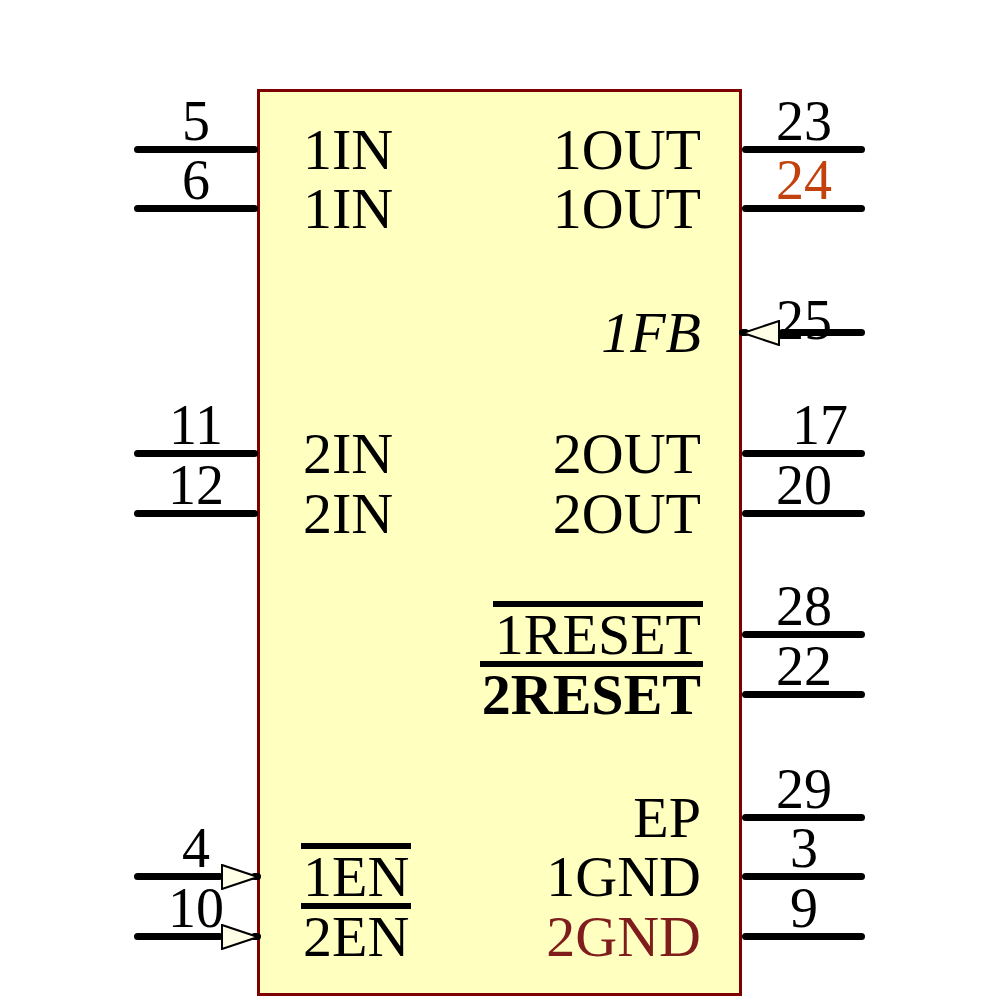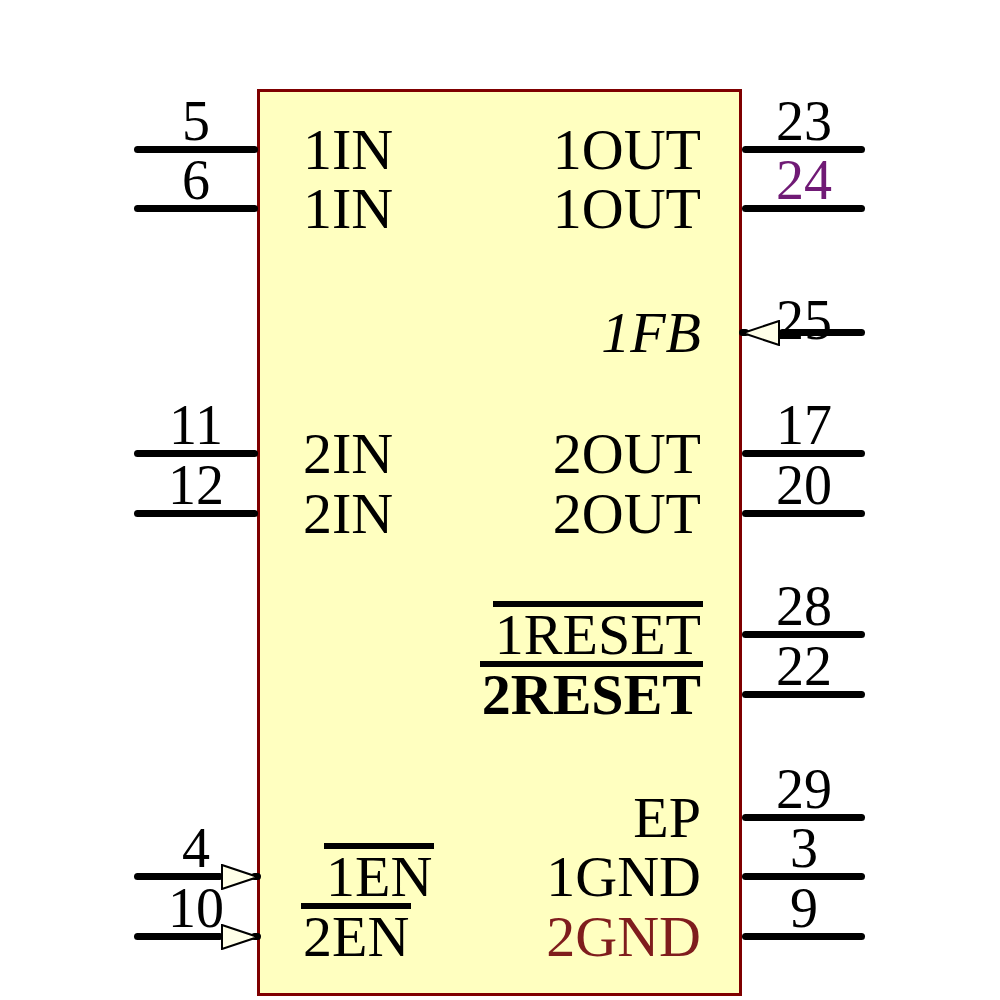--- a/index.html
+++ b/index.html
@@ -77,43 +77,43 @@
       <div class="pin-label-wrap" style="top: 454px; left: 303px;"><span class="pin-label" style="color: rgb(0, 0, 0);">2IN</span></div>
       <div class="pin-line" style="top: 510px; background: rgb(0, 0, 0); left: 134px; width: 124px;"></div>
       <div class="pin-number" style="left: 134px; width: 124px; top: 461px; color: rgb(0, 0, 0);">12</div>
       <div class="pin-label-wrap" style="top: 514px; left: 303px;"><span class="pin-label" style="color: rgb(0, 0, 0);">2IN</span></div>
       <div class="pin-line" style="top: 873px; background: rgb(0, 0, 0); left: 134px; width: 89px;"></div>
       <div class="pin-dot" style="top: 873px; left: 251px; background: rgb(0, 0, 0);"></div>
       <svg width="38" height="26" class="pin-arrow" style="left: 221px; top: 864px;">
         <polygon points="1,1 37,13 1,25" fill="#FFFFE8" stroke="#000000" stroke-width="2"></polygon>
       </svg>
       <div class="pin-number" style="left: 134px; width: 124px; top: 824px; color: rgb(0, 0, 0);">4</div>
-      <div class="pin-label-wrap" style="top: 877px; left: 303px; margin-left: 23px;"><span class="pin-label overline" style="color: rgb(0, 0, 0);">1EN</span></div>
+      <div class="pin-label-wrap" style="top: 877px; left: 303px;"><span class="pin-label overline" style="color: rgb(0, 0, 0);">1EN</span></div>
       <div class="pin-line" style="top: 933px; background: rgb(0, 0, 0); left: 134px; width: 89px;"></div>
       <div class="pin-dot" style="top: 933px; left: 251px; background: rgb(0, 0, 0);"></div>
       <svg width="38" height="26" class="pin-arrow" style="left: 221px; top: 924px;">
         <polygon points="1,1 37,13 1,25" fill="#FFFFE8" stroke="#000000" stroke-width="2"></polygon>
       </svg>
       <div class="pin-number" style="left: 134px; width: 124px; top: 884px; color: rgb(0, 0, 0);">10</div>
       <div class="pin-label-wrap" style="top: 937px; left: 303px;"><span class="pin-label overline" style="color: rgb(0, 0, 0);">2EN</span></div>
       <div class="pin-line" style="top: 146px; background: rgb(0, 0, 0); left: 742px; width: 123px;"></div>
       <div class="pin-number" style="left: 742px; width: 124px; top: 97px; color: rgb(0, 0, 0);">23</div>
       <div class="pin-label-wrap" style="top: 150px; left: 257px; width: 444px; text-align: right;"><span class="pin-label" style="color: rgb(0, 0, 0);">1OUT</span></div>
       <div class="pin-line" style="top: 205px; background: rgb(0, 0, 0); left: 742px; width: 123px;"></div>
-      <div class="pin-number" style="left: 742px; width: 124px; top: 156px; color: #701a75;">24</div>
+      <div class="pin-number" style="left: 742px; width: 124px; top: 156px; color: #c2410c;">24</div>
       <div class="pin-label-wrap" style="top: 209px; left: 257px; width: 444px; text-align: right;"><span class="pin-label" style="color: rgb(0, 0, 0);">1OUT</span></div>
       <div class="pin-line" style="top: 329px; background: rgb(0, 0, 0); left: 779px; width: 86px;"></div>
       <div class="pin-dot" style="top: 329px; left: 739px; background: rgb(0, 0, 0);"></div>
       <svg width="38" height="26" class="pin-arrow" style="left: 742px; top: 320px;">
         <polygon points="37,1 1,13 37,25" fill="#FFFFE8" stroke="#000000" stroke-width="2"></polygon>
       </svg>
       <div class="pin-number" style="left: 742px; width: 124px; top: 296px; color: rgb(0, 0, 0);">25</div>
       <div class="pin-label-wrap" style="top: 333px; left: 257px; width: 444px; text-align: right; font-style: italic;"><span class="pin-label" style="color: rgb(0, 0, 0);">1FB</span></div>
       <div class="pin-line" style="top: 450px; background: rgb(0, 0, 0); left: 742px; width: 123px;"></div>
-      <div class="pin-number" style="left: 742px; width: 124px; top: 401px; color: rgb(0, 0, 0);">17</div>
+      <div class="pin-number" style="left: 742px; width: 124px; top: 401px; color: rgb(0, 0, 0); padding-left: 16px;">17</div>
       <div class="pin-label-wrap" style="top: 454px; left: 257px; width: 444px; text-align: right;"><span class="pin-label" style="color: rgb(0, 0, 0);">2OUT</span></div>
       <div class="pin-line" style="top: 510px; background: rgb(0, 0, 0); left: 742px; width: 123px;"></div>
       <div class="pin-number" style="left: 742px; width: 124px; top: 461px; color: rgb(0, 0, 0);">20</div>
       <div class="pin-label-wrap" style="top: 514px; left: 257px; width: 444px; text-align: right;"><span class="pin-label" style="color: rgb(0, 0, 0);">2OUT</span></div>
       <div class="pin-line" style="top: 631px; background: rgb(0, 0, 0); left: 742px; width: 123px;"></div>
       <div class="pin-number" style="left: 742px; width: 124px; top: 582px; color: rgb(0, 0, 0);">28</div>
       <div class="pin-label-wrap" style="top: 635px; left: 257px; width: 444px; text-align: right;"><span class="pin-label overline" style="color: rgb(0, 0, 0);">1RESET</span></div>
       <div class="pin-line" style="top: 691px; background: rgb(0, 0, 0); left: 742px; width: 123px;"></div>
       <div class="pin-number" style="left: 742px; width: 124px; top: 642px; color: rgb(0, 0, 0);">22</div>
       <div class="pin-label-wrap" style="top: 695px; left: 257px; width: 444px; text-align: right;"><span class="pin-label overline" style="color: rgb(0, 0, 0); font-weight: bold;">2RESET</span></div>

